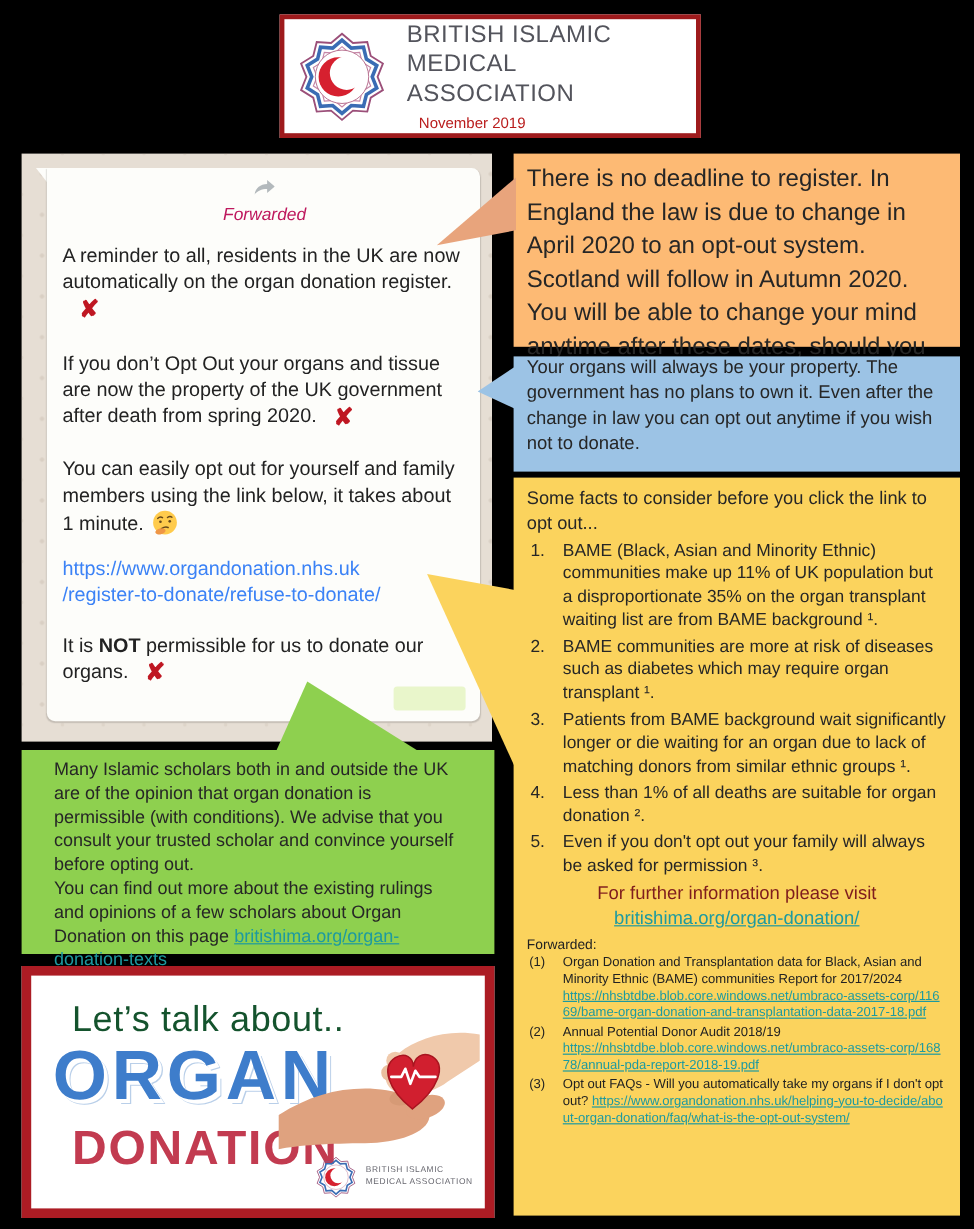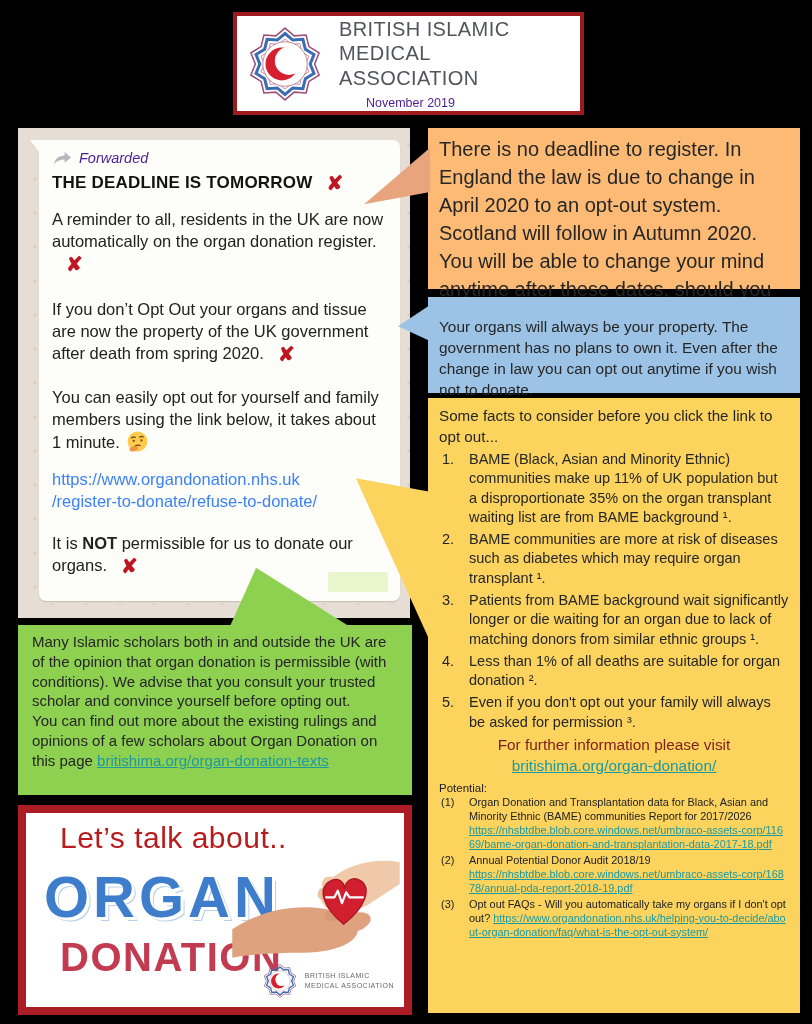--- a/index.html
+++ b/index.html
@@ -5,61 +5,61 @@
   * { margin:0; padding:0; box-sizing:border-box; }
   body { background:#000; font-family:"Liberation Sans", sans-serif; }
   .canvas { position:relative; width:812px; height:1024px; background:#000; overflow:hidden; margin:0 auto; }
 
   
   .header { position:absolute; left:233px; top:12px; width:351px; height:103px;
     background:#fff; border:4px solid #9e1a1c; display:flex; align-items:center; padding:0 10px 0 9px; }
   .header-logo { width:78px; height:78px; flex:none; }
   .header-text { margin-left:15px; }
   .header-title { font-size:20px; color:#53545c; letter-spacing:0.4px; line-height:1.22; }
-  .header-date { font-size:12.5px; color:#4c1d95; margin-top:6px; margin-left:27px; }
+  .header-date { font-size:12.5px; color:#b91c1c; margin-top:6px; margin-left:10px; }
 
   
   .wa-card { position:absolute; left:18px; top:128px; width:392px; height:490px;
     background-color:#e6ded4;
     background-image: radial-gradient(circle, rgba(150,130,110,0.16) 1.5px, transparent 2.1px),
                       radial-gradient(circle, rgba(150,130,110,0.10) 1.2px, transparent 1.8px);
     background-size: 34px 34px, 34px 34px; background-position: 0 0, 17px 17px; }
   .wa-bubble { position:absolute; left:21px; top:12px; right:10px; bottom:17px;
     background:#fdfdfa; border-radius:7px; border-top-left-radius:0;
     padding:8px 13px 8px 13px; overflow:hidden; box-shadow:0 1px 1px rgba(0,0,0,0.15); }
   .wa-tail { position:absolute; left:12px; top:12px; width:10px; height:13px; background:#fdfdfa;
     clip-path:polygon(100% 0, 100% 100%, 0 0); }
-  .wa-fwd { display:flex; align-items:center; gap:8px; color:#4c1d95; font-style:italic;
-    font-size:14.5px; margin:2px 0 7px 2px; }
+  .wa-fwd { display:flex; align-items:center; gap:8px; color:#be185d; font-style:italic;
+    font-size:14.5px; margin:2px 0 7px 2px;flex-direction:column; }
   .wa-headline { font-weight:700; font-size:17px; color:#131313; letter-spacing:0.2px; }
   .x-mark { color:#bf1722; font-weight:700; font-size:20px; margin-left:14px; display:inline-block;
     vertical-align:-2px; line-height:1; }
   .wa-p { font-size:16.5px; color:#222; line-height:1.33; }
   .mt16{margin-top:16px;} .mt24{margin-top:24px;} .mt22{margin-top:22px;} .mt20{margin-top:20px;}
   .wa-link { font-size:16.5px; line-height:1.33; color:#3b82f6; margin-top:16px; }
   .emoji { display:inline-block; width:21px; height:21px; vertical-align:-4px; margin-left:7px; }
   .wa-pale { position:absolute; right:12px; bottom:9px; width:60px; height:20px;
     background:#e9f6cb; border-radius:3px; }
 
   
   .bubble { position:absolute; color:#262626; }
   .tail { position:absolute; z-index:6; }
 
   .orange { left:428px; top:128px; width:372px; height:161px; background:#fdba74;
     padding:7px 11px; font-size:20px; line-height:1.4; }
   .orange-tail { left:362px; top:146px; width:68px; height:62px; background:#e8a47c;
     clip-path:polygon(100% 3%, 3% 94%, 100% 74%); }
 
   .blue { left:428px; top:297px; width:372px; height:96px; background:#9cc3e5;
-    padding:20px 11px; font-size:15.4px; line-height:1.36; }
+    padding:0 11px; font-size:15.4px; line-height:1.36; }
   .blue-tail { left:396px; top:303px; width:34px; height:40px; background:#9cc3e5;
     clip-path:polygon(100% 5%, 6% 58%, 100% 95%); }
 
   .green { left:18px; top:625px; width:394px; height:170px; background:#8ed04f;
-    padding:7px 14px; font-size:15px; line-height:1.32; }
+    padding:7px 27px; font-size:15px; line-height:1.32; }
   .green-tail { left:228px; top:566px; width:122px; height:61px; background:#8ed04f;
     clip-path:polygon(2% 97%, 98% 97%, 23% 3%); }
 
   .yellow { left:428px; top:398px; width:372px; height:615px; background:#fbd35d;
     padding:8px 11px; overflow:hidden; }
   .yellow-tail { left:352px; top:475px; width:78px; height:168px; background:#fbd35d;
     clip-path:polygon(100% 10%, 5% 2%, 100% 99%); }
 
   .y-intro { font-size:15.2px; line-height:1.35; }
   .li-row { display:flex; margin-top:3px; font-size:14.5px; line-height:1.33; }
@@ -71,21 +71,21 @@
   .refs-label { font-size:11.5px; margin-top:7px; color:#222; }
   .ref-row { display:flex; font-size:10.9px; line-height:1.28; margin-top:2px; color:#222; }
   .ref-num { width:30px; flex:none; padding-left:2px; }
   .ref-body { flex:1; }
   .ref-link-block { display:block; word-break:break-all; }
   .ref-link-inline { word-break:break-all; }
 
   
   .poster { position:absolute; left:18px; top:805px; width:394px; height:210px;
     background:#fff; border:8px solid #ac1c24; }
-  .lets { position:absolute; left:34px; top:8px; font-size:30px; color:#b91c1c; letter-spacing:0.5px; }
+  .lets { position:absolute; left:34px; top:20px; font-size:30px; color:#14532d; letter-spacing:0.5px; }
   .organ { position:absolute; left:18px; top:50px; font-size:58px; font-weight:700; color:#3e7dcb;
     letter-spacing:4px; text-shadow:3px 3px 0 #fff, 4px 4px 0 #b9cfe9; }
   .donation { position:absolute; left:34px; top:122px; font-size:40px; font-weight:700;
     color:#c23b50; letter-spacing:1.5px; }
   .hands-svg { position:absolute; right:0px; top:14px; width:176px; height:134px; }
   .mini-logo { position:absolute; right:10px; bottom:8px; display:flex; align-items:center; gap:7px; }
   .mini-logo svg { width:36px; height:36px; flex:none; }
   .mini-logo-text { font-size:7px; color:#67676f; letter-spacing:0.5px; line-height:1.5; }
 </style>
 </head>
@@ -113,23 +113,20 @@
 
   <div class="wa-card">
     <div class="wa-tail"></div>
     <div class="wa-bubble">
       <div class="wa-fwd">
         <svg width="17" height="13" viewBox="0 0 17 13">
           <path d="M10.6 0 L17 5.4 L10.6 10.8 V7.5 C5.8 7.5 2.6 9 0 12.2 C1.2 6.5 4.9 3.6 10.6 3.4 Z" fill="#b3b9bc"></path>
         </svg>
         <span>Forwarded</span>
       </div>
-      <div>
-        <span class="wa-headline">THE DEADLINE IS TOMORROW</span><span class="x-mark">✘</span>
-      </div>
       <div class="wa-p mt16">
         <span>A reminder to all, residents in the UK are now automatically on the organ donation register.</span><span class="x-mark">✘</span>
       </div>
       <div class="wa-p mt24">
         <span>If you don’t Opt Out your organs and tissue are now the property of the UK government after death from spring 2020.</span><span class="x-mark">✘</span>
       </div>
       <div class="wa-p mt22">
         <span>You can easily opt out for yourself and family members using the link below, it takes about 1 minute.</span><svg class="emoji" viewBox="0 0 36 36">
           <circle cx="18" cy="18" r="17" fill="#ffcb4c"></circle>
           <path d="M7.5 12 q3.5 -3.2 7 -1" stroke="#65471b" stroke-width="2" fill="none" stroke-linecap="round"></path>
@@ -190,26 +187,26 @@
       <span class="li-text">Less than 1% of all deaths are suitable for organ donation ².</span>
     </div>
     <div class="li-row">
       <span class="li-num">5.</span>
       <span class="li-text">Even if you don't opt out your family will always be asked for permission ³.</span>
     </div>
 
     <div class="y-footer">For further information please visit</div>
     <a class="teal y-footer-link">britishima.org/organ-donation/</a>
 
-    <div class="refs-label">Potential:</div>
+    <div class="refs-label">Forwarded:</div>
 
     <div class="ref-row">
       <span class="ref-num">(1)</span>
       <span class="ref-body">
-        <span>Organ Donation and Transplantation data for Black, Asian and Minority Ethnic (BAME) communities Report for 2017/2026</span>
+        <span>Organ Donation and Transplantation data for Black, Asian and Minority Ethnic (BAME) communities Report for 2017/2024</span>
         <a class="teal ref-link-block">https://nhsbtdbe.blob.core.windows.net/umbraco-assets-corp/11669/bame-organ-donation-and-transplantation-data-2017-18.pdf</a>
       </span>
     </div>
     <div class="ref-row">
       <span class="ref-num">(2)</span>
       <span class="ref-body">
         <span>Annual Potential Donor Audit 2018/19</span>
         <a class="teal ref-link-block">https://nhsbtdbe.blob.core.windows.net/umbraco-assets-corp/16878/annual-pda-report-2018-19.pdf</a>
       </span>
     </div>

